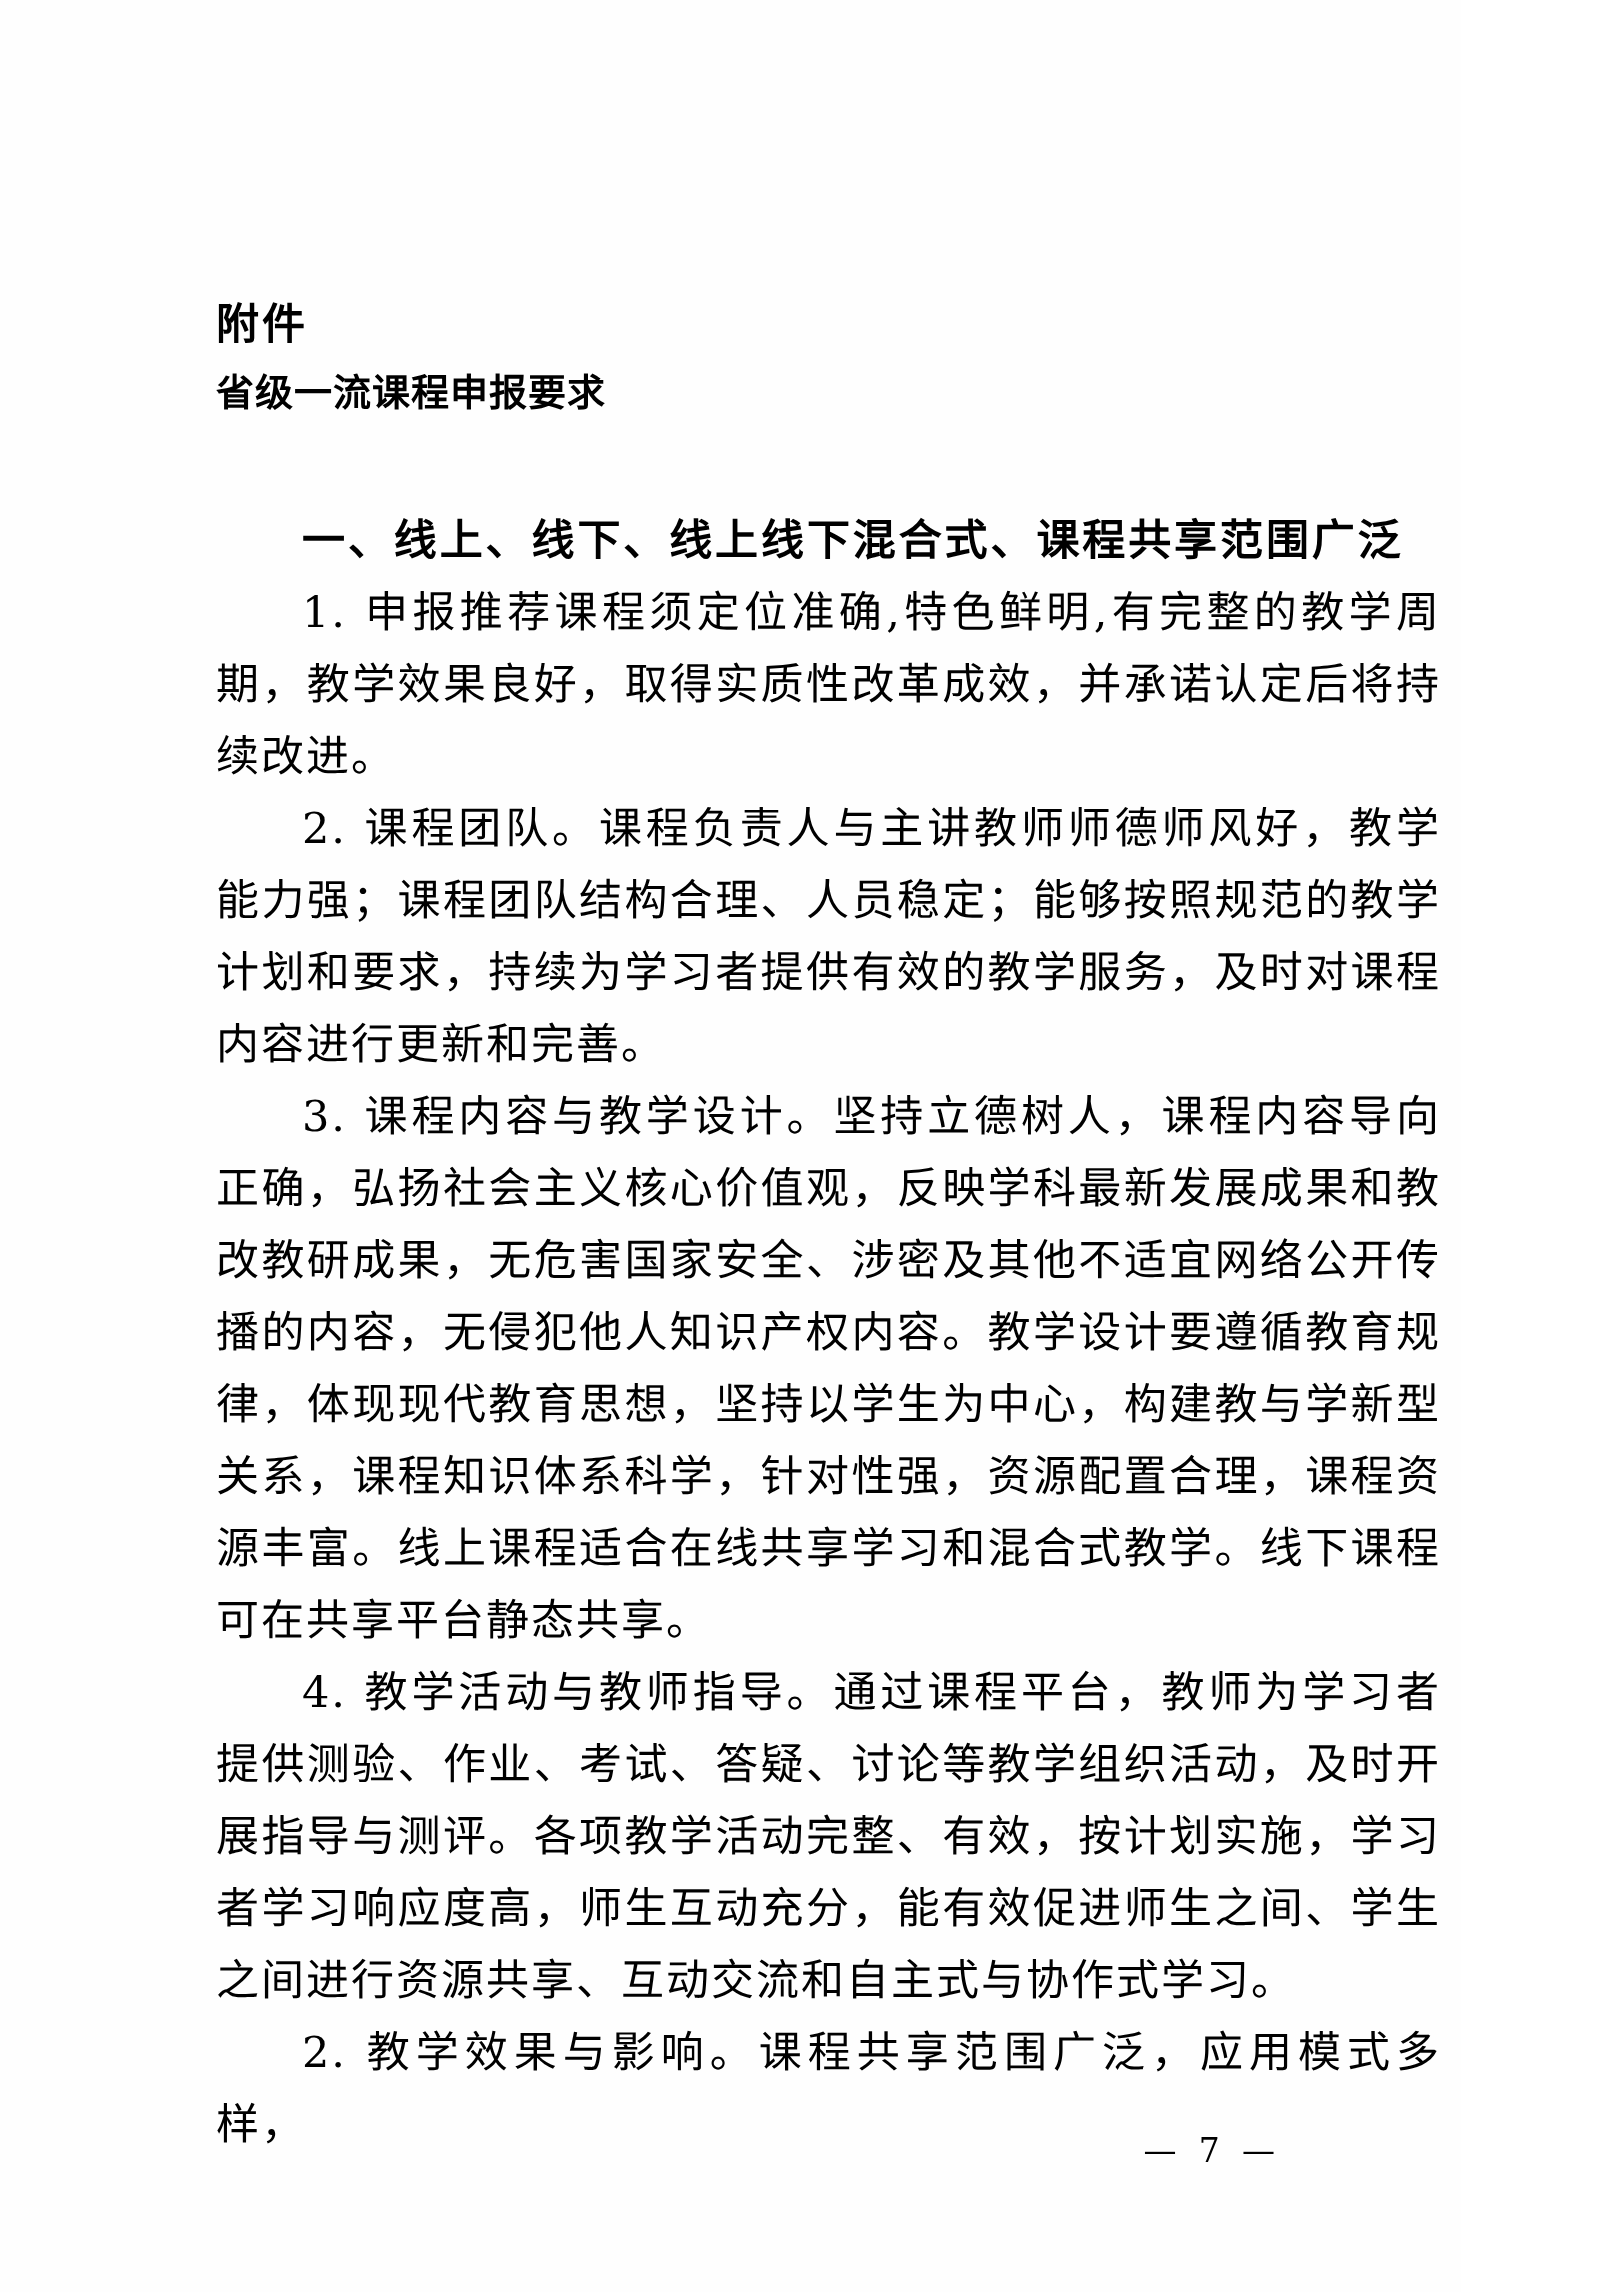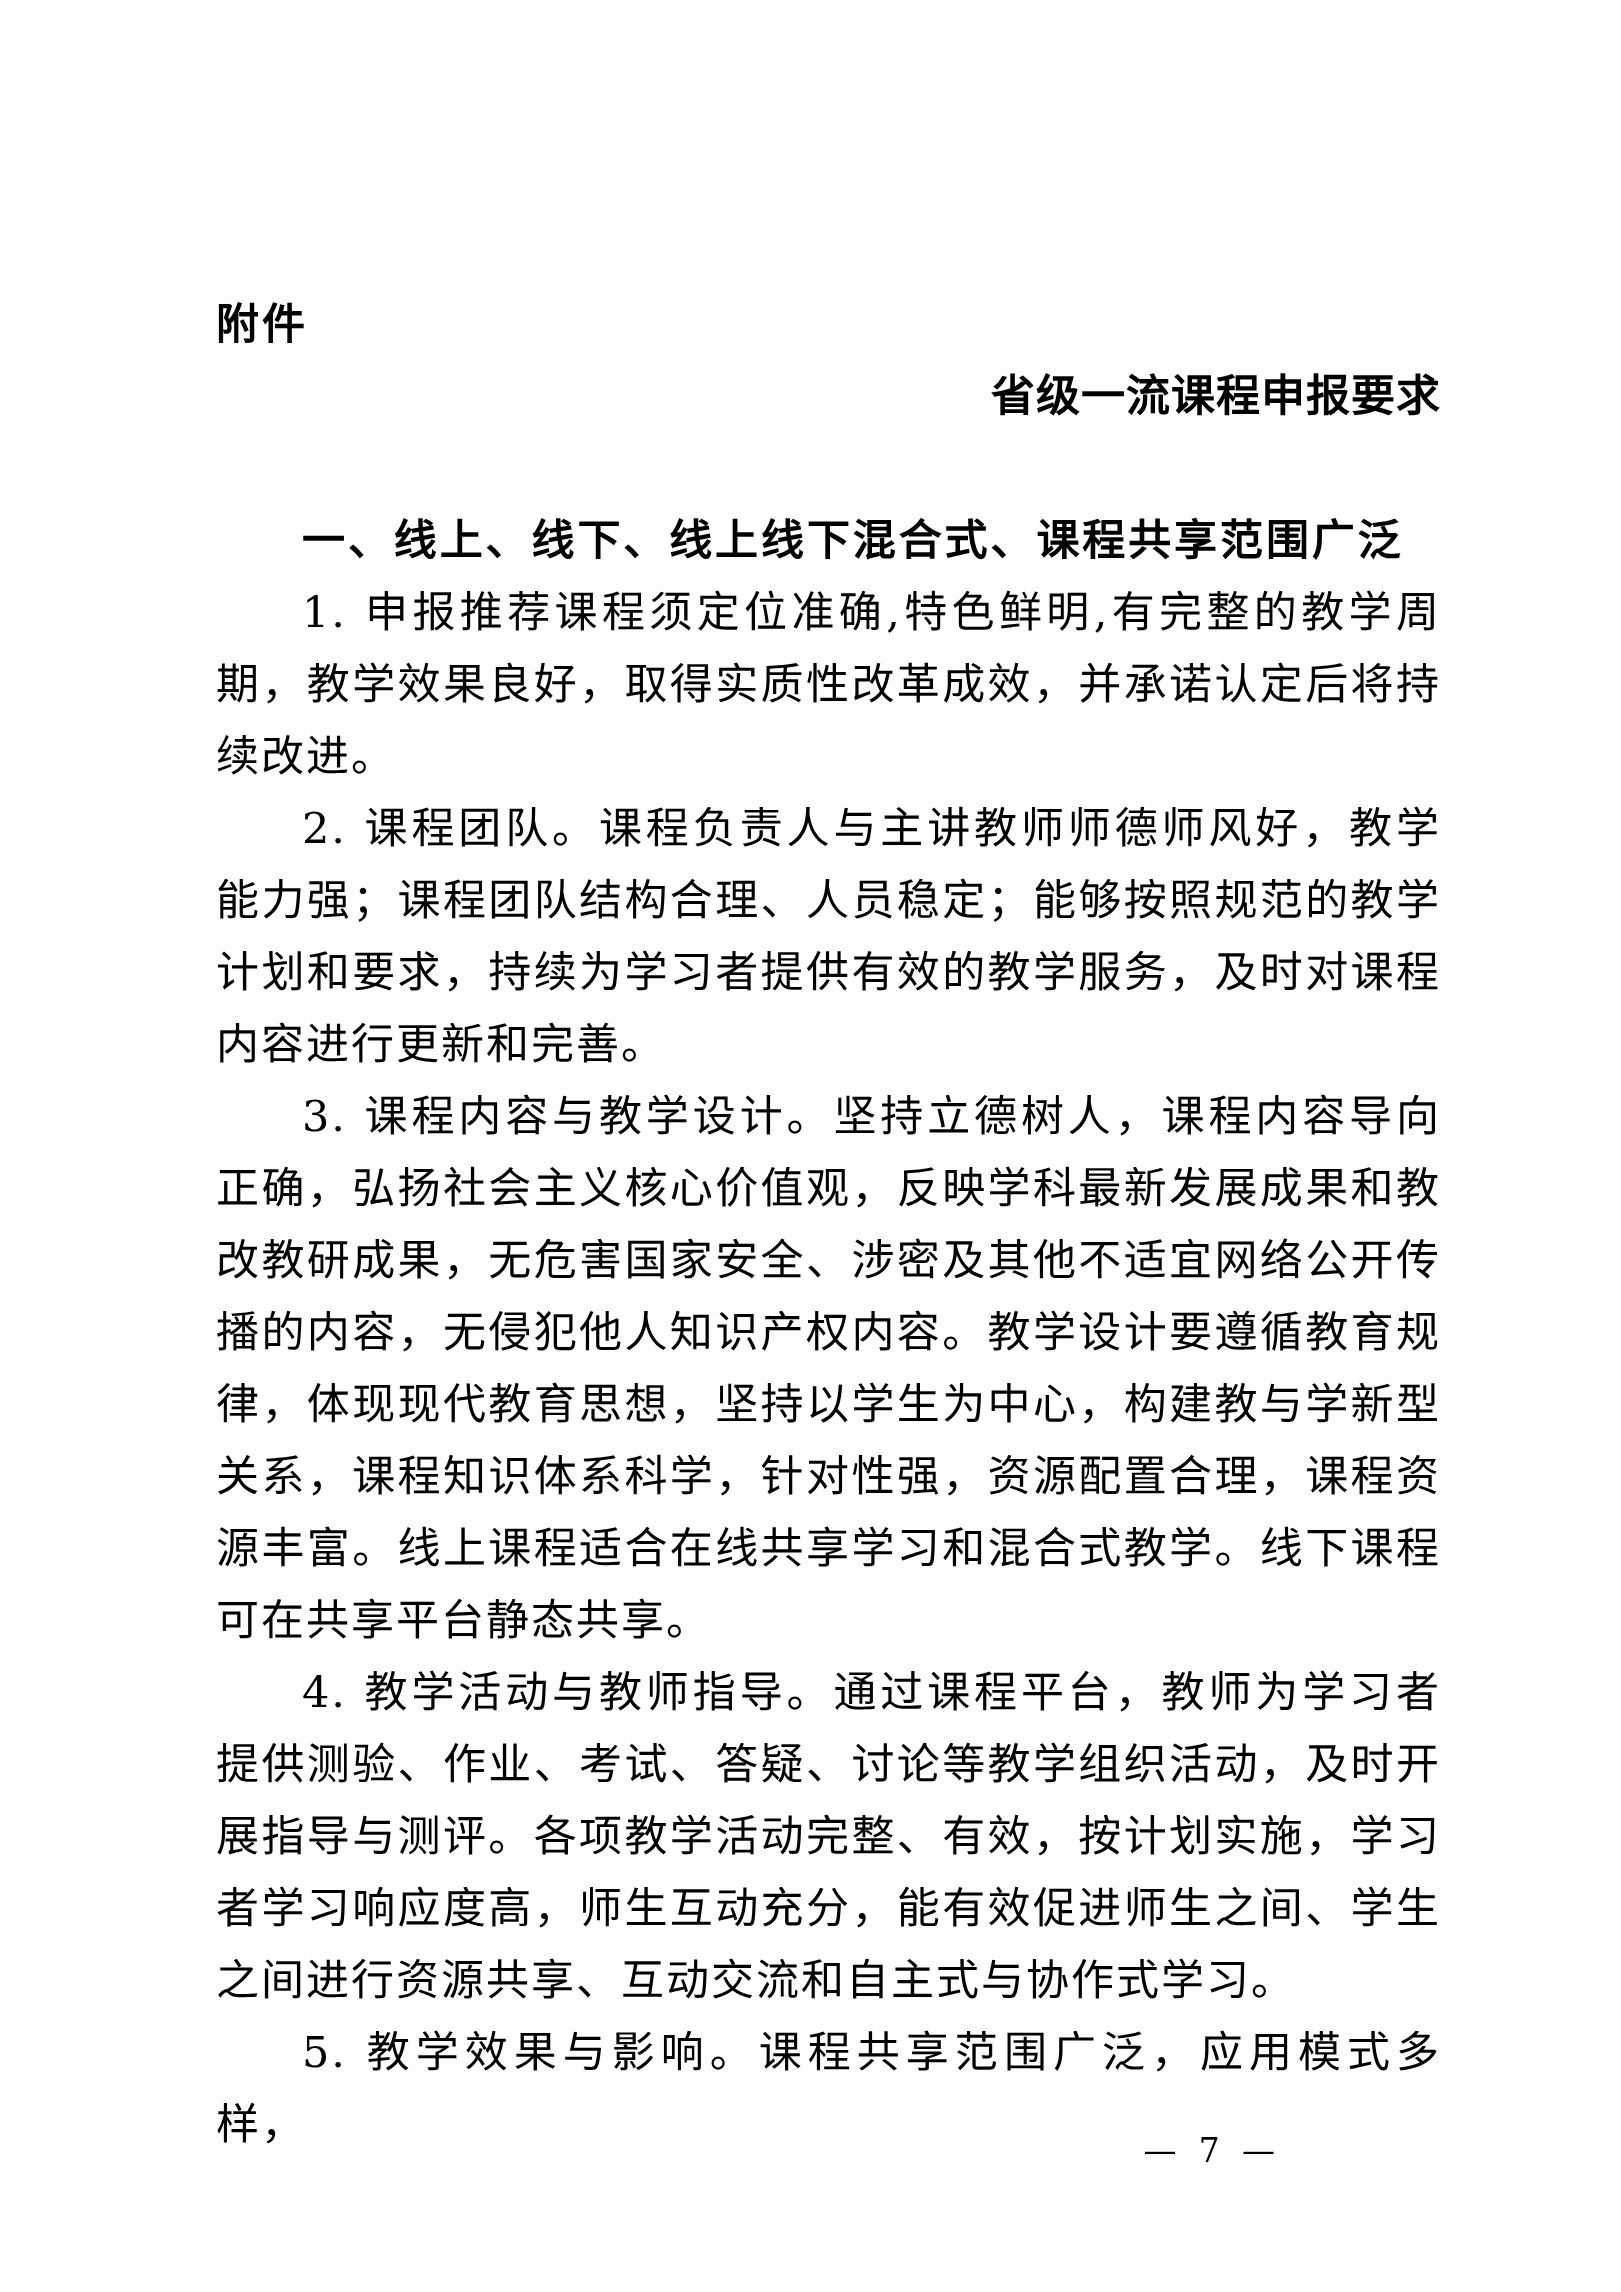--- a/index.html
+++ b/index.html
@@ -23,26 +23,26 @@
     width: 1225px;
   }
   .attachment {
     font-family: "DejaVu Sans", sans-serif;
     font-weight: 600;
     font-size: 43px;
     line-height: 72px;
     letter-spacing: 2.9px;
   }
   .doc-title {
-    font-size: 44px;
+    font-size: 38px;
     font-weight: bold;
     line-height: 72px;
-    text-align: right;
+    text-align: left;
     letter-spacing: 1px;
-    font-family: Liberation Sans, sans-serif;
+    font-family: Liberation Mono, monospace;
   }
   .blank-line {
     height: 72px;
   }
   .section-heading {
     font-family: "DejaVu Sans", sans-serif;
     font-weight: bold;
     font-size: 43px;
     line-height: 72px;
     text-indent: 86px;
@@ -75,17 +75,17 @@
 <div class="page">
   <div class="content">
     <div class="attachment">附件</div>
     <div class="doc-title">省级一流课程申报要求</div>
     <div class="blank-line"></div>
     <div class="section-heading">一、线上、线下、线上线下混合式、课程共享范围广泛</div>
     <p class="para">1. 申报推荐课程须定位准确,特色鲜明,有完整的教学周期，教学效果良好，取得实质性改革成效，并承诺认定后将持续改进。</p>
     <p class="para">2. 课程团队。课程负责人与主讲教师师德师风好，教学能力强；课程团队结构合理、人员稳定；能够按照规范的教学计划和要求，持续为学习者提供有效的教学服务，及时对课程内容进行更新和完善。</p>
     <p class="para">3. 课程内容与教学设计。坚持立德树人，课程内容导向正确，弘扬社会主义核心价值观，反映学科最新发展成果和教改教研成果，无危害国家安全、涉密及其他不适宜网络公开传播的内容，无侵犯他人知识产权内容。教学设计要遵循教育规律，体现现代教育思想，坚持以学生为中心，构建教与学新型关系，课程知识体系科学，针对性强，资源配置合理，课程资源丰富。线上课程适合在线共享学习和混合式教学。线下课程可在共享平台静态共享。</p>
     <p class="para">4. 教学活动与教师指导。通过课程平台，教师为学习者提供测验、作业、考试、答疑、讨论等教学组织活动，及时开展指导与测评。各项教学活动完整、有效，按计划实施，学习者学习响应度高，师生互动充分，能有效促进师生之间、学生之间进行资源共享、互动交流和自主式与协作式学习。</p>
-    <p class="para">5. 教学效果与影响。课程共享范围广泛，应用模式多样，</p>
+    <p class="para">2. 教学效果与影响。课程共享范围广泛，应用模式多样，</p>
   </div>
   <div class="page-number">— 7 —</div>
 </div>
 
 
 </body></html>

